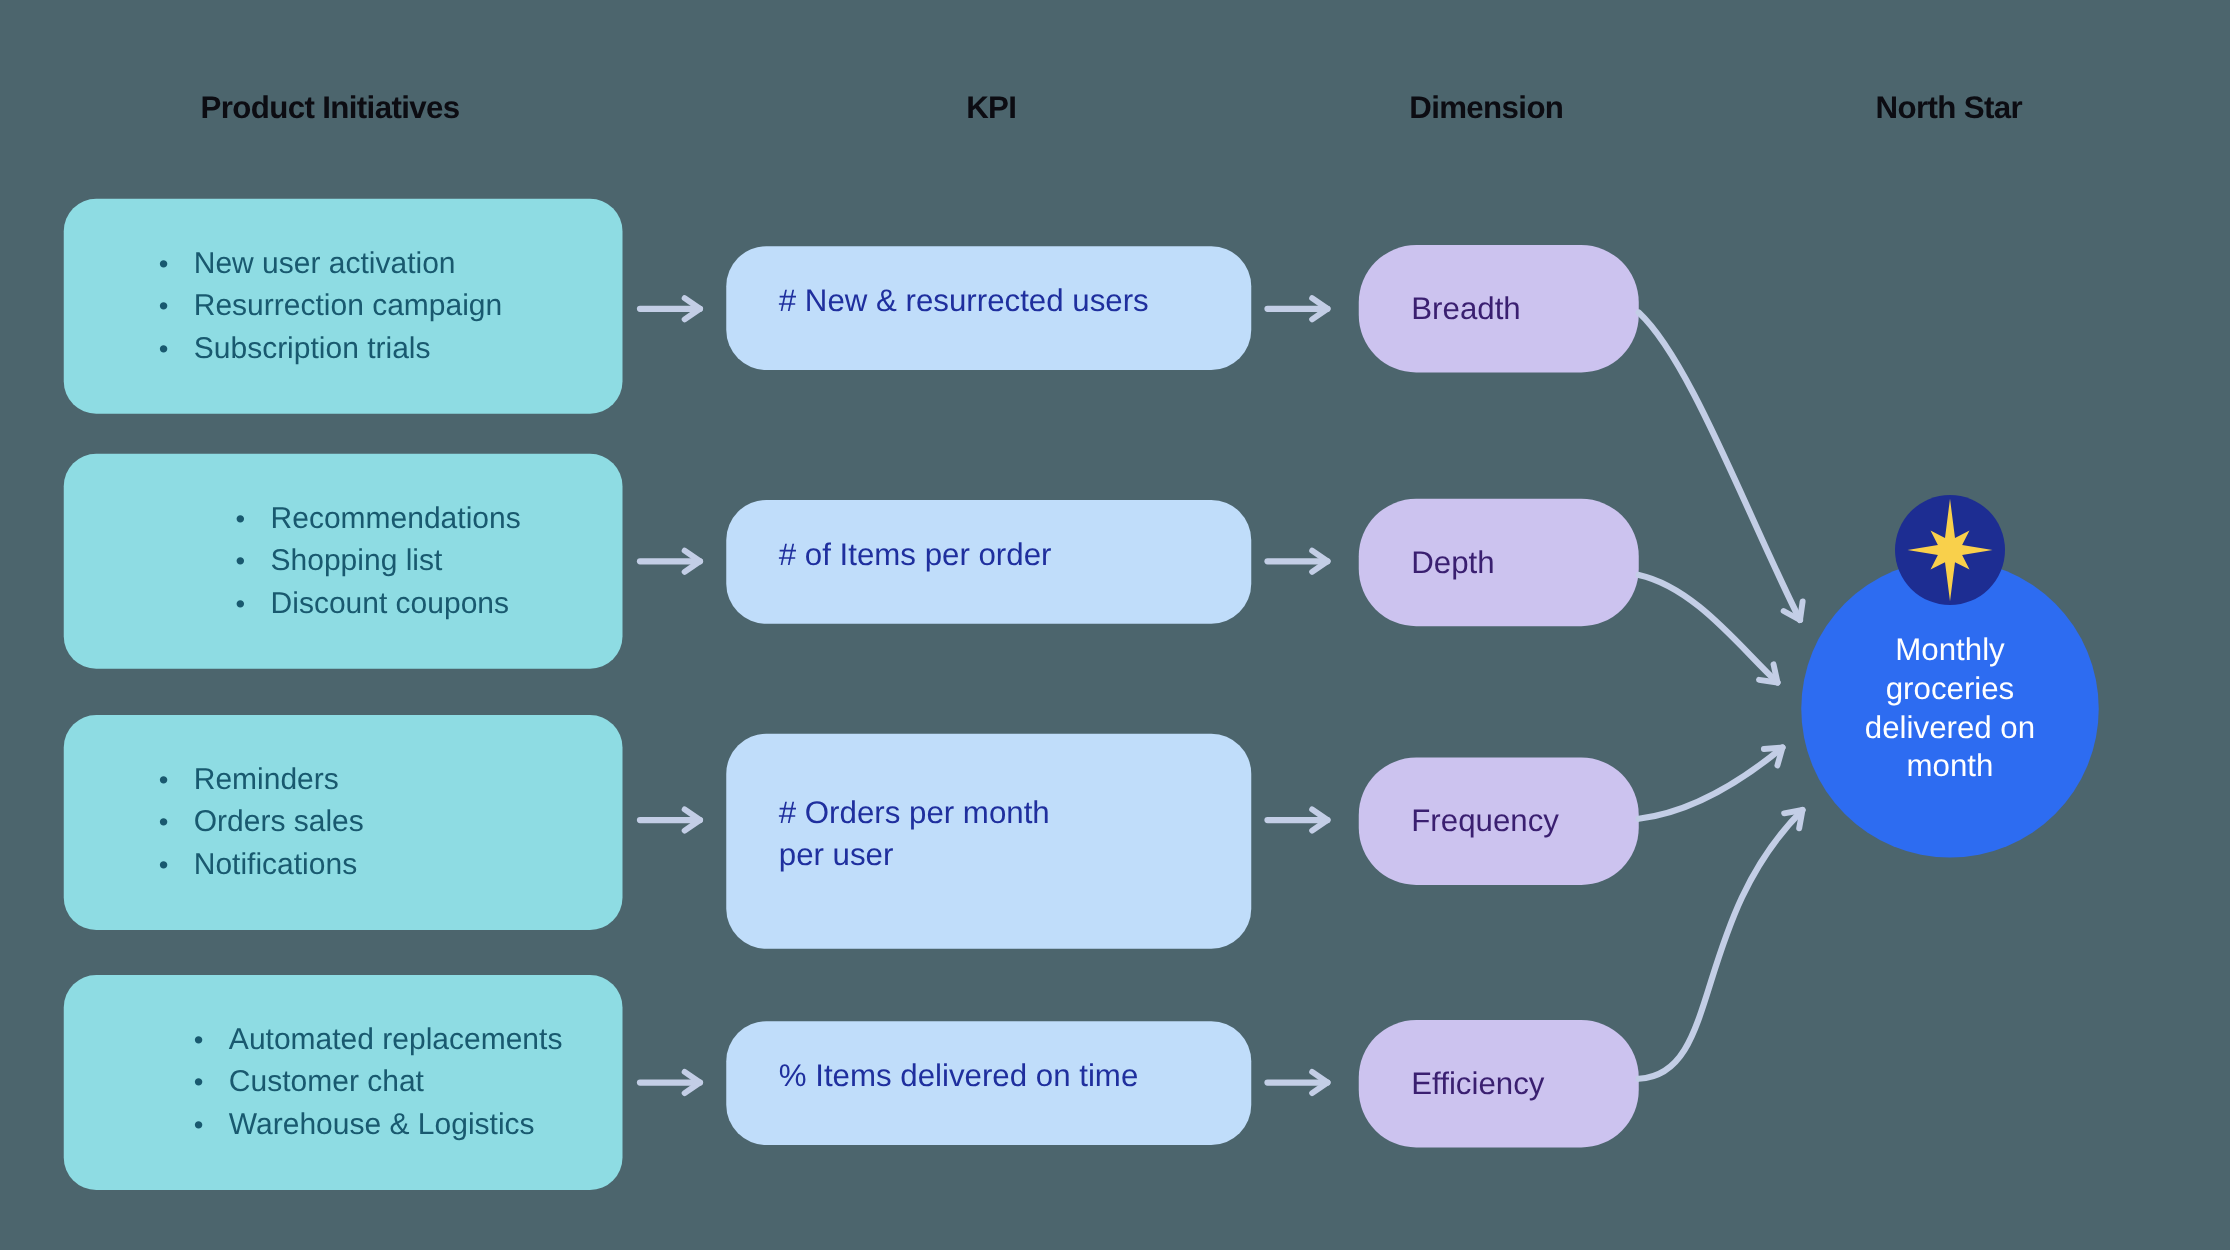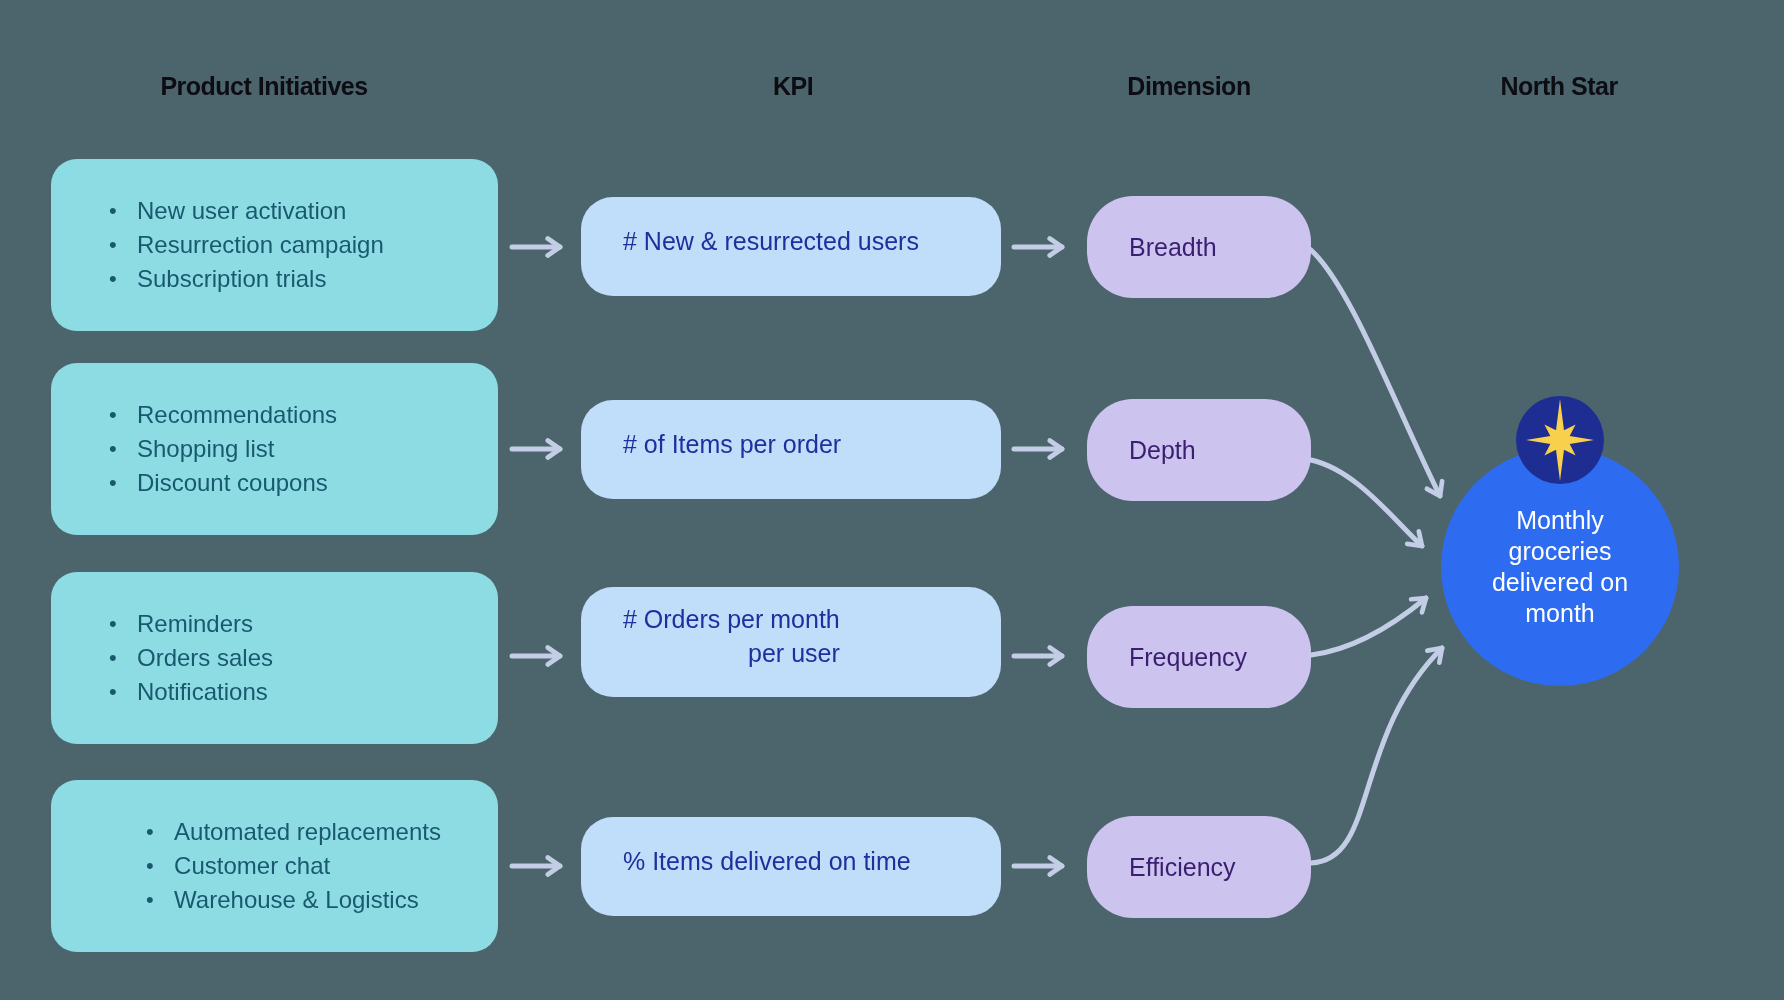--- a/index.html
+++ b/index.html
@@ -41,21 +41,21 @@
   }
   .initiative-box{
     position:absolute;
     left:51px;
     width:447px;
     height:172px;
     background:var(--initiative-box);
     border-radius:26px;
     display:flex;
     align-items:center;
-    padding:10px 20px 10px 52px;
+    padding:10px 20px 10px 70px;
   }
   .initiative-box ul{
     list-style:none;
   }
   .initiative-box li{
     position:relative;
     font-size:24px;
     line-height:34px;
     color:var(--initiative-text);
     padding-left:34px;
@@ -72,21 +72,21 @@
     position:absolute;
     left:581px;
     width:420px;
     height:99px;
     background:var(--kpi-box);
     border-radius:32px;
     display:flex;
     align-items:center;
     padding:8px 24px 20px 42px;
   }
-  .kpi-box.tall{height:110px;text-align:right;}
+  .kpi-box.tall{height:172px;}
   .kpi-label{
     font-size:25px;
     color:var(--kpi-text);
     white-space:pre-line;
     line-height:34px;
   }
   .dim-pill{
     position:absolute;
     left:1087px;
     width:224px;
@@ -151,21 +151,21 @@
   <div class="col-header" style="left:1189px;">Dimension</div>
   <div class="col-header" style="left:1559px;">North Star</div>
 
   <div class="initiative-box" style="top:159px;">
     <ul>
       <li>New user activation</li>
       <li>Resurrection campaign</li>
       <li>Subscription trials</li>
     </ul>
   </div>
-  <div class="initiative-box" style="top:363px;">
+  <div class="initiative-box" style="top:363px;justify-content:center;">
     <ul>
       <li>Recommendations</li>
       <li>Shopping list</li>
       <li>Discount coupons</li>
     </ul>
   </div>
   <div class="initiative-box" style="top:572px;">
     <ul>
       <li>Reminders</li>
       <li>Orders sales</li>

